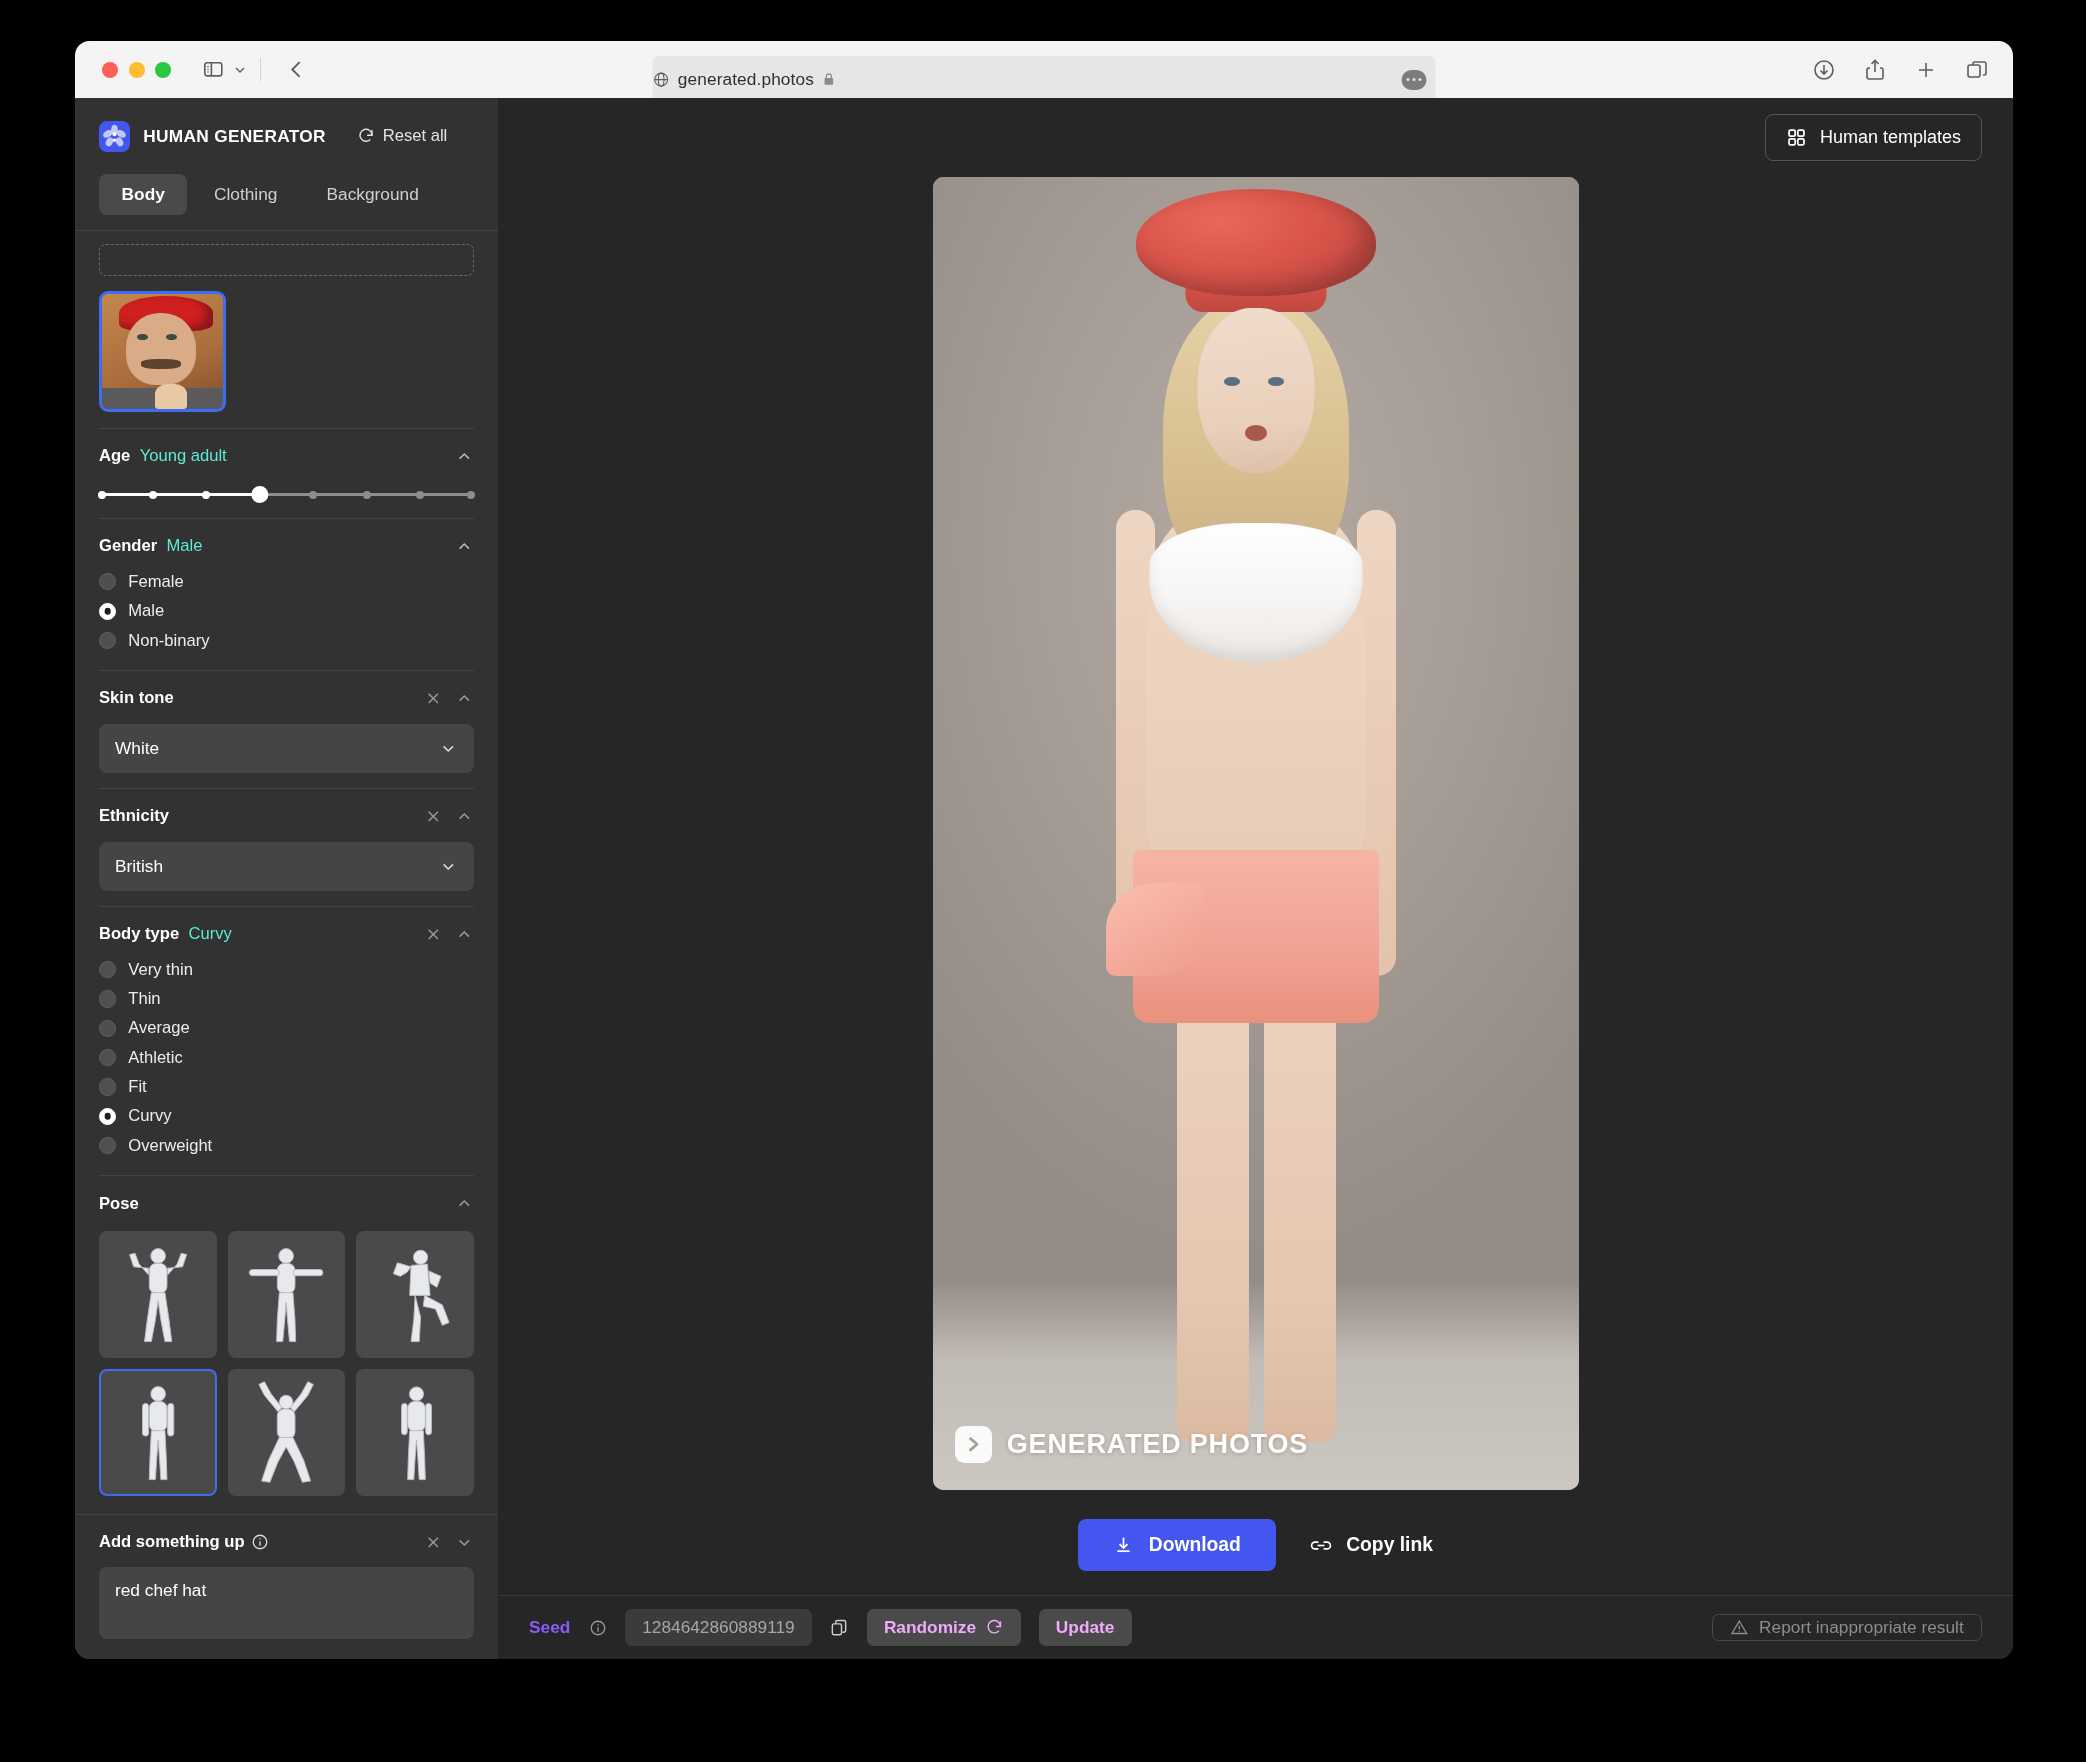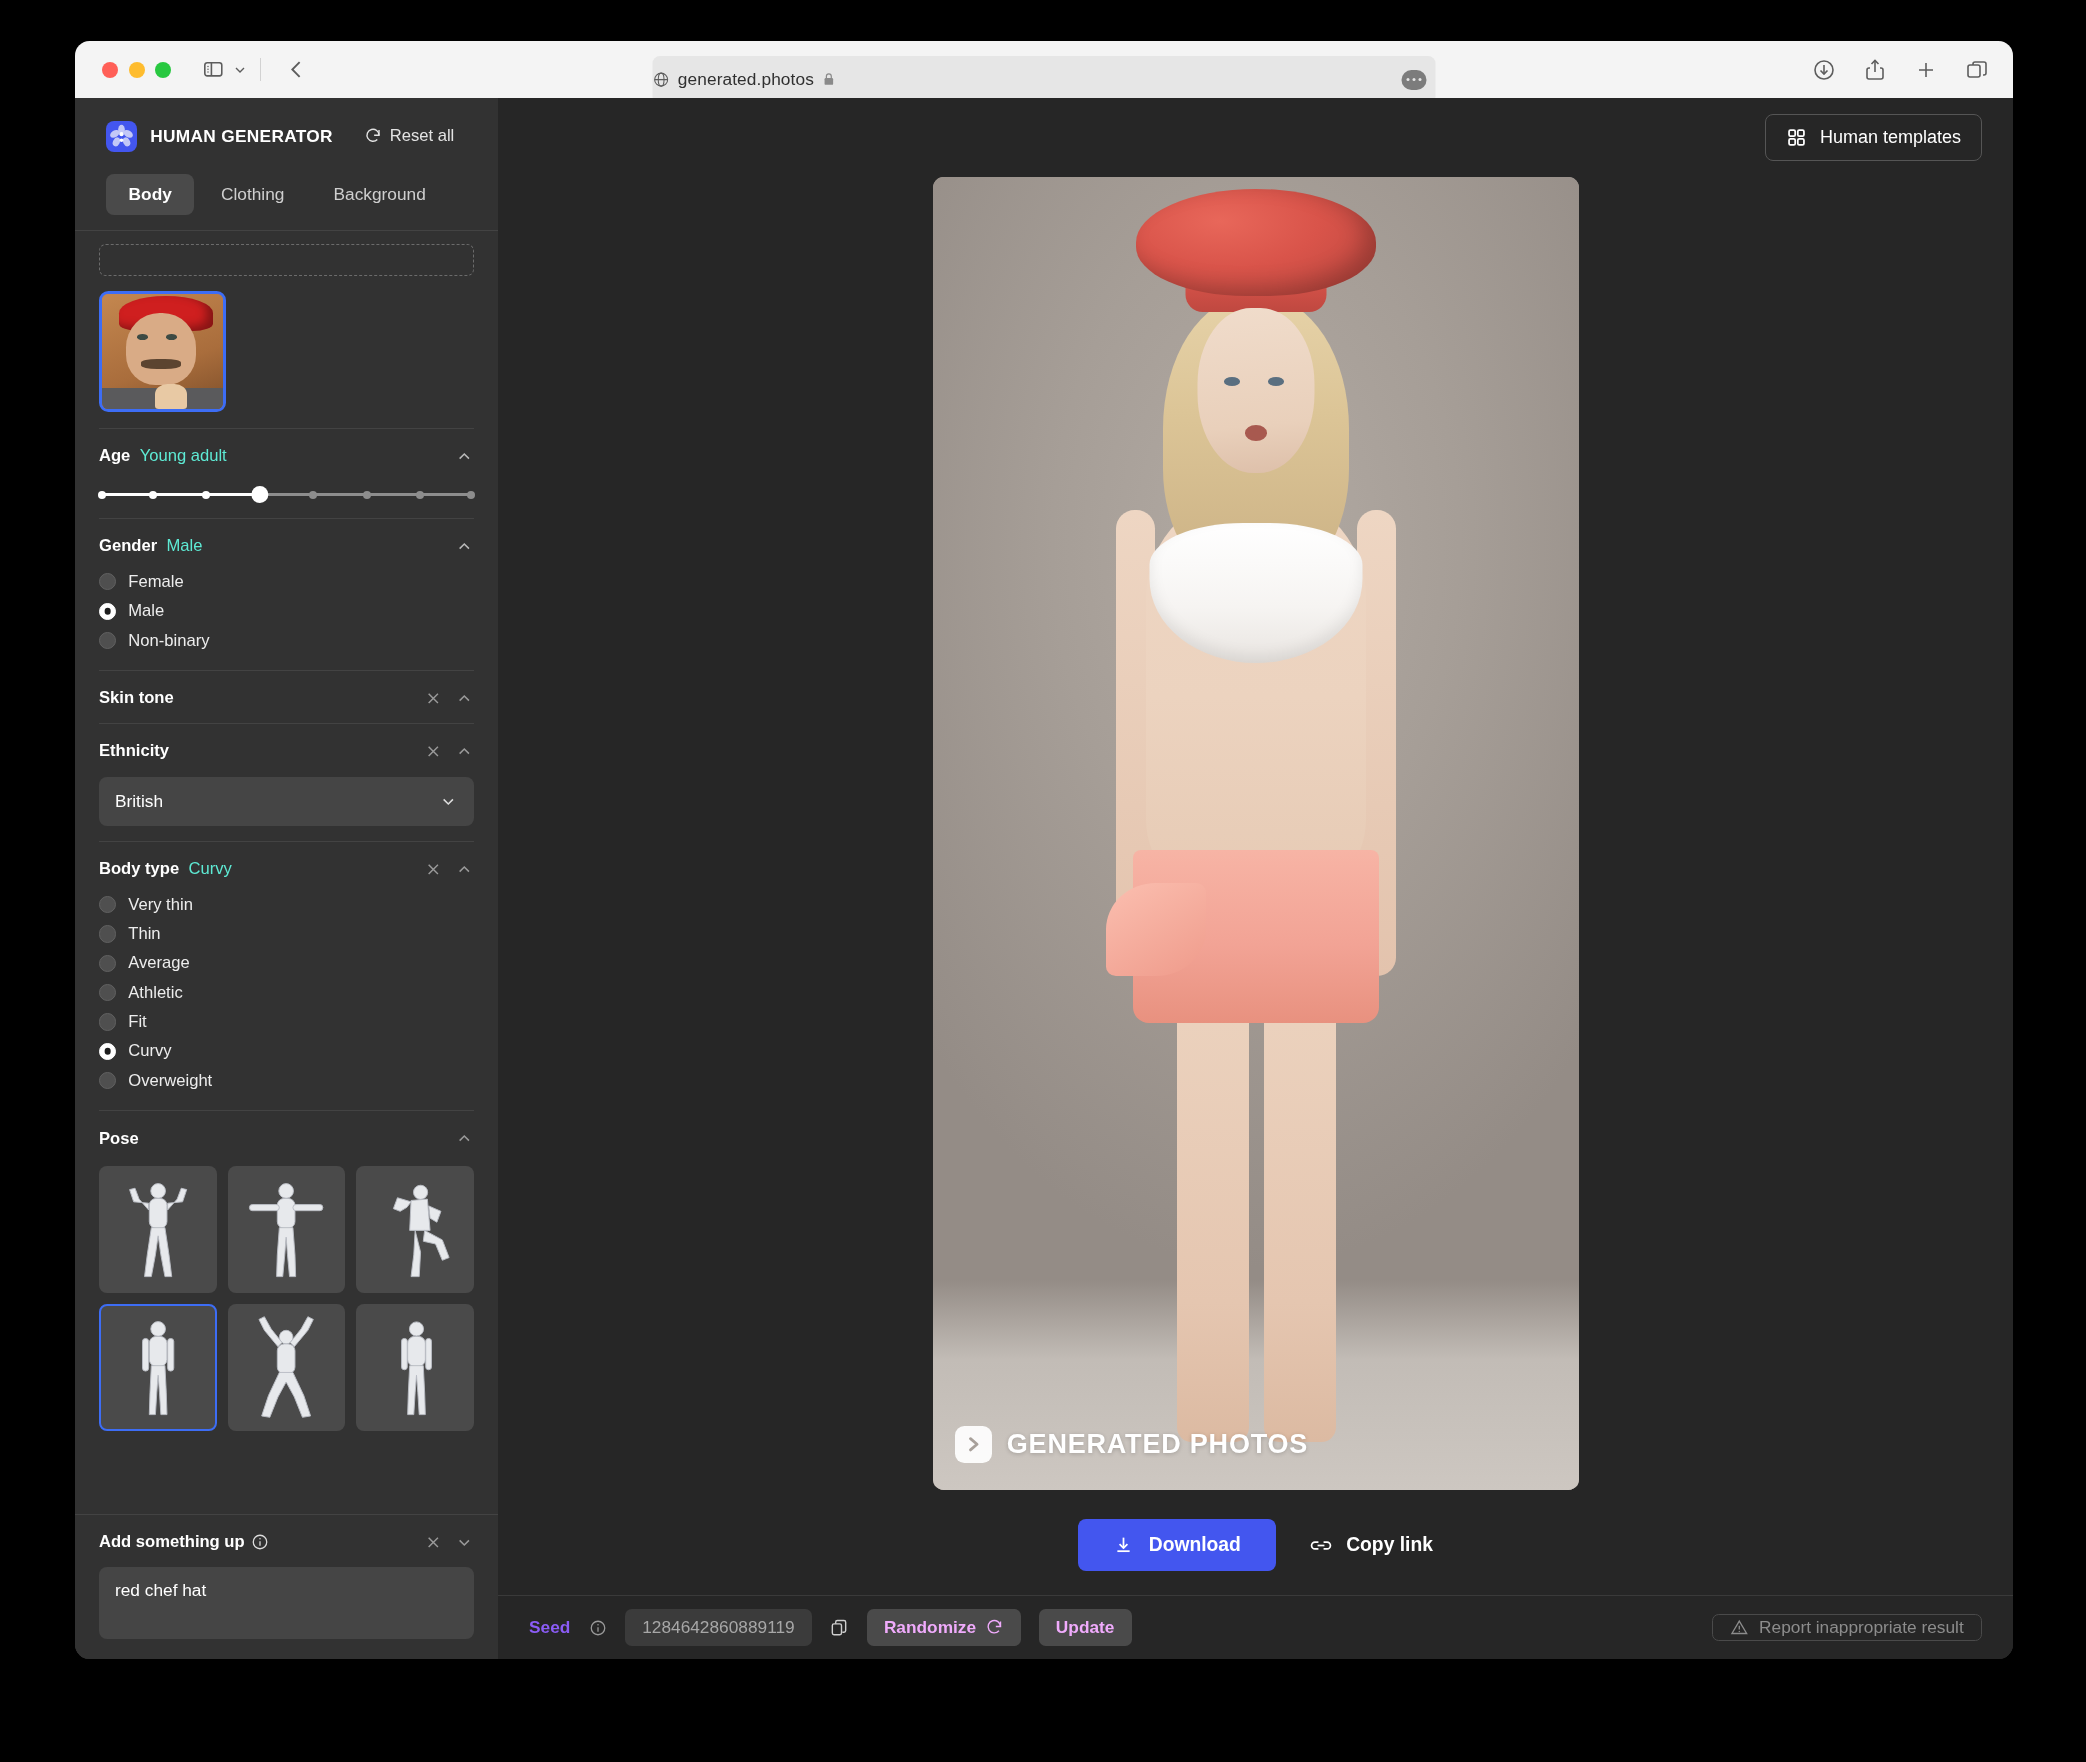--- a/index.html
+++ b/index.html
@@ -82,21 +82,20 @@
   .sidebar {
     width: 423px;
     background: #323232;
     display: flex;
     flex-direction: column;
     position: relative;
     flex-shrink: 0;
   }
   .sb-head {
     padding: 22.6px 24px 14.7px 24px;
-    margin-left: 7px;
   }
   .brand-row { display: flex; align-items: center; gap: 0; }
   .logo {
     width: 31px; height: 31px; border-radius: 8px;
     background: #4356ef;
     position: relative;
     flex-shrink: 0;
   }
   .brand-name {
     font-size: 17.3px; font-weight: bold; color: #fff;
@@ -634,20 +633,28 @@
                 <svg viewBox="0 0 24 24" width="18.6" height="18.6" fill="none" stroke="#9a9a9a" stroke-width="1.9">
                     <line x1="6" y1="6" x2="18" y2="18"></line>
                     <line x1="18" y1="6" x2="6" y2="18"></line>
                   </svg>
               </span>
               <span class="ico-btn">
                 <svg viewBox="0 0 24 24" width="18.6" height="18.6" fill="none" stroke="#9a9a9a" stroke-width="2">
                     <polyline points="6 15 12 9 18 15"></polyline>
                   </svg>
               </span>
+            </span>
+          </div>
+          <div class="select">
+            <span class="select-val">White</span>
+            <span class="select-chev">
+              <svg viewBox="0 0 24 24" width="18.6" height="18.6" fill="none" stroke="#dcdcdc" stroke-width="2">
+                  <polyline points="6 9.5 12 15.5 18 9.5"></polyline>
+                </svg>
             </span>
           </div>
         </div>
 
         <div class="sec">
           <div class="sec-head">
             <span class="sec-title">Ethnicity</span>
             <span class="sec-actions">
               <span class="ico-btn">
                 <svg viewBox="0 0 24 24" width="18.6" height="18.6" fill="none" stroke="#9a9a9a" stroke-width="1.9">

